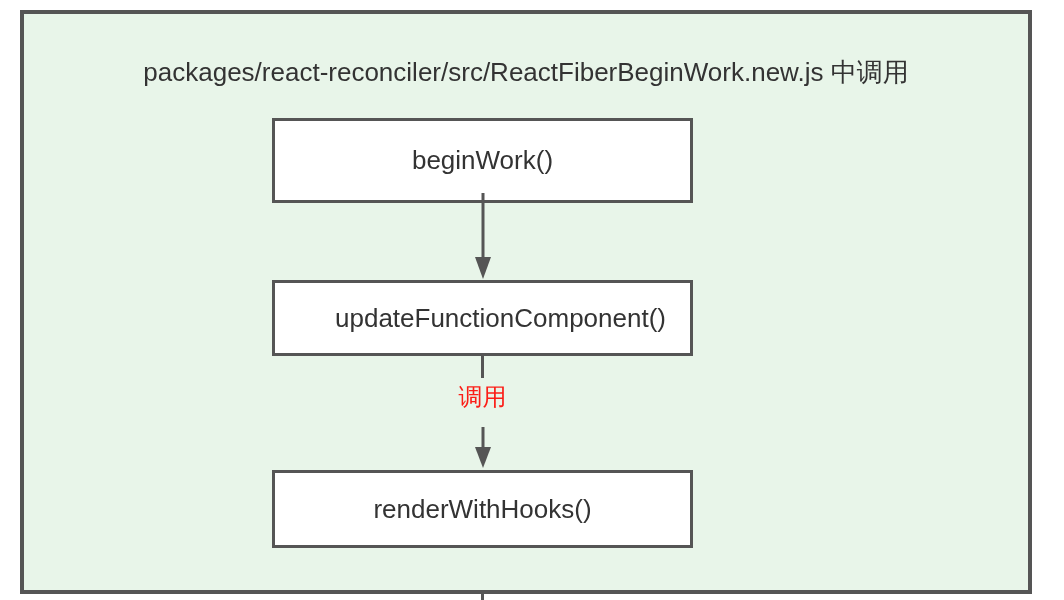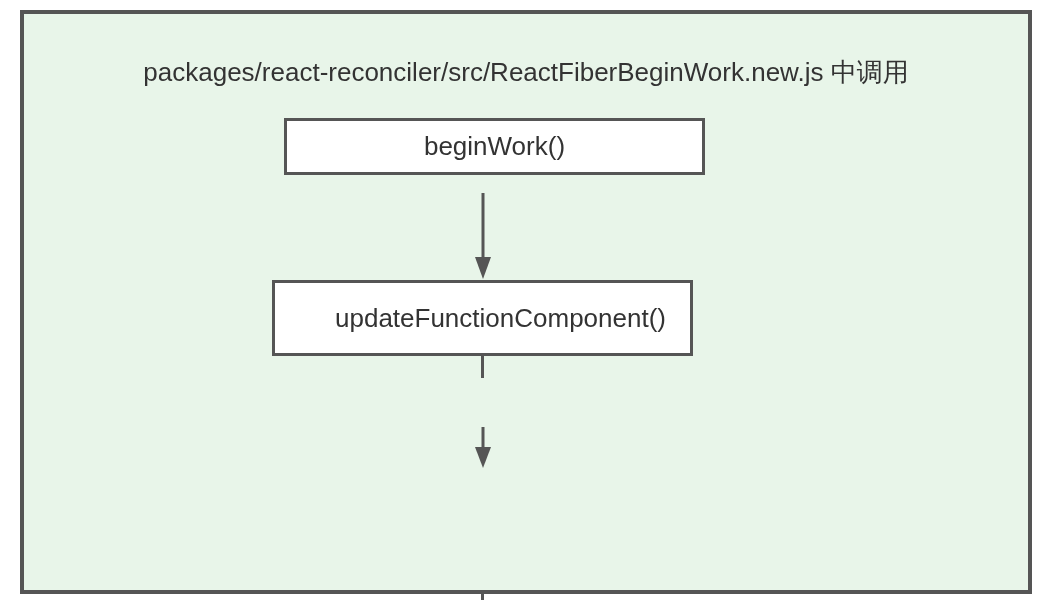--- a/index.html
+++ b/index.html
@@ -50,21 +50,21 @@
     width: 421px;
     background: var(--box-bg);
     border: 3px solid var(--border-color);
     display: flex;
     align-items: center;
     justify-content: center;
     font-size: 26px;
     color: var(--text-color);
     white-space: nowrap;
   }
-  .node1 { top: 118px; height: 57px; margin-left: 12px; }
+  .node1 { top: 118px; height: 85px; }
   .node2 { top: 280px; height: 76px; padding-left: 36px; }
   .node3 { top: 470px; height: 78px; }
   .arrow-svg { position: absolute; display: block; }
   .arrow1 { left: 471px; top: 193px; }
   .seg1 {
     position: absolute;
     left: 481px;
     top: 356px;
     width: 3px;
     height: 22px;
@@ -106,22 +106,24 @@
 
   <svg class="arrow-svg arrow1" width="24" height="87" viewBox="0 0 24 87">
     <line class="arrow-line" x1="12" y1="0" x2="12" y2="68"></line>
     <polygon class="arrow-head" points="12,86 4,64 20,64"></polygon>
   </svg>
 
   <div class="node node2">updateFunctionComponent()</div>
 
   <div class="seg1"></div>
 
+  <div class="edge-label">调用</div>
 
   <svg class="arrow-svg arrow2" width="24" height="42" viewBox="0 0 24 42">
     <line class="arrow-line" x1="12" y1="0" x2="12" y2="24"></line>
     <polygon class="arrow-head" points="12,41 4,20 20,20"></polygon>
   </svg>
 
+  <div class="node node3">renderWithHooks()</div>
 
   <div class="bottom-stub"></div>
 
 </div>
 
 </body></html>

